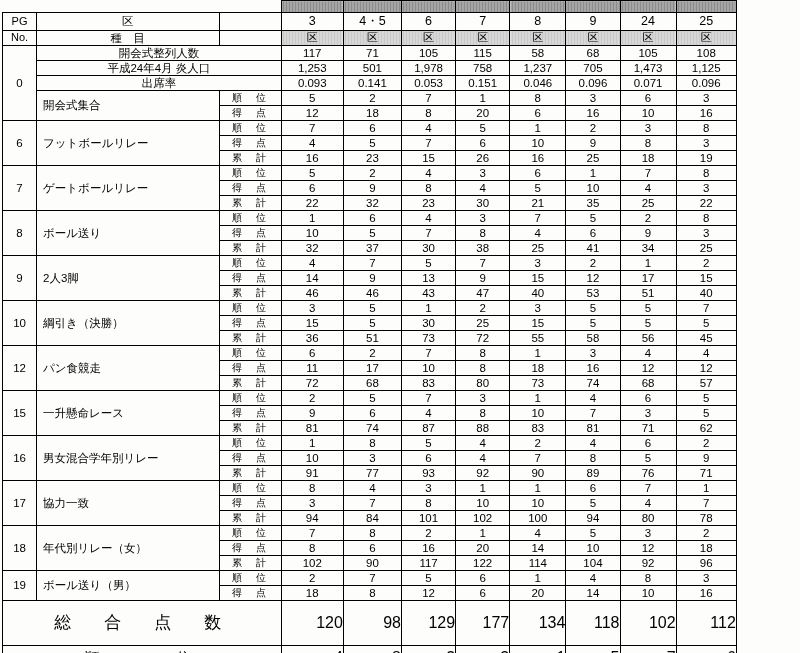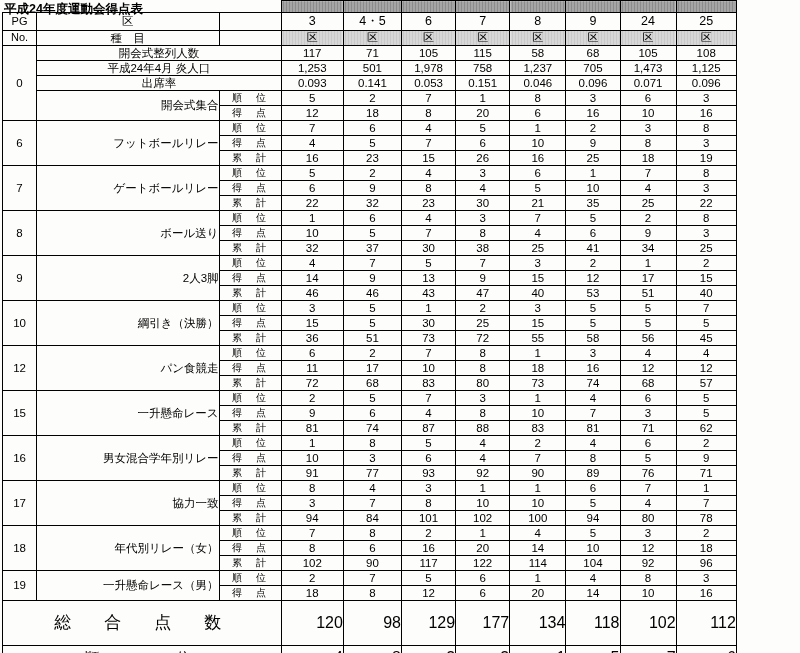--- a/index.html
+++ b/index.html
@@ -54,28 +54,27 @@
   }
   .numhdr{font-size:12.5px;height:17px;}
   .lbl-center{font-size:11.5px;}
   .smalllbl{font-size:10px;letter-spacing:2px;}
   .r{height:15px;}
   .val{font-size:11.5px;}
   .bigval{font-size:16px;text-align:right;}
   .big-label{font-size:17px;letter-spacing:8px;font-weight:normal;}
   .mid-label{font-size:15px;letter-spacing:8px;}
   .pg{font-size:11px;}
-  .event-name{font-size:11.5px;text-align:right;padding-left:6px;}
+  .event-name{font-size:11.5px;text-align:left;padding-left:6px;}
   .pgnum{font-size:11.5px;}
 </style>
 </head>
 <body>
 
 <div id="sheet">
-  <div class="title">平成24年度運動会得点表</div>
 
   <table>
     <colgroup>
       <col style="width:34px">
       <col style="width:182px">
       <col style="width:62px">
       <col style="width:62px">
       <col style="width:58px">
       <col style="width:54px">
       <col style="width:54px">
@@ -545,21 +544,21 @@
       <td class="val">117</td>
       <td class="val">122</td>
       <td class="val">114</td>
       <td class="val">104</td>
       <td class="val">92</td>
       <td class="val">96</td>
     </tr>
 
     <tr class="r">
       <td rowspan="2" class="pgnum">19</td>
-      <td rowspan="2" class="event-name">一升懸命レース（男）</td>
+      <td rowspan="2" class="event-name">ボール送り（男）</td>
       <td class="smalllbl">順　位</td>
       <td class="val">2</td>
       <td class="val">7</td>
       <td class="val">5</td>
       <td class="val">6</td>
       <td class="val">1</td>
       <td class="val">4</td>
       <td class="val">8</td>
       <td class="val">3</td>
     </tr>

